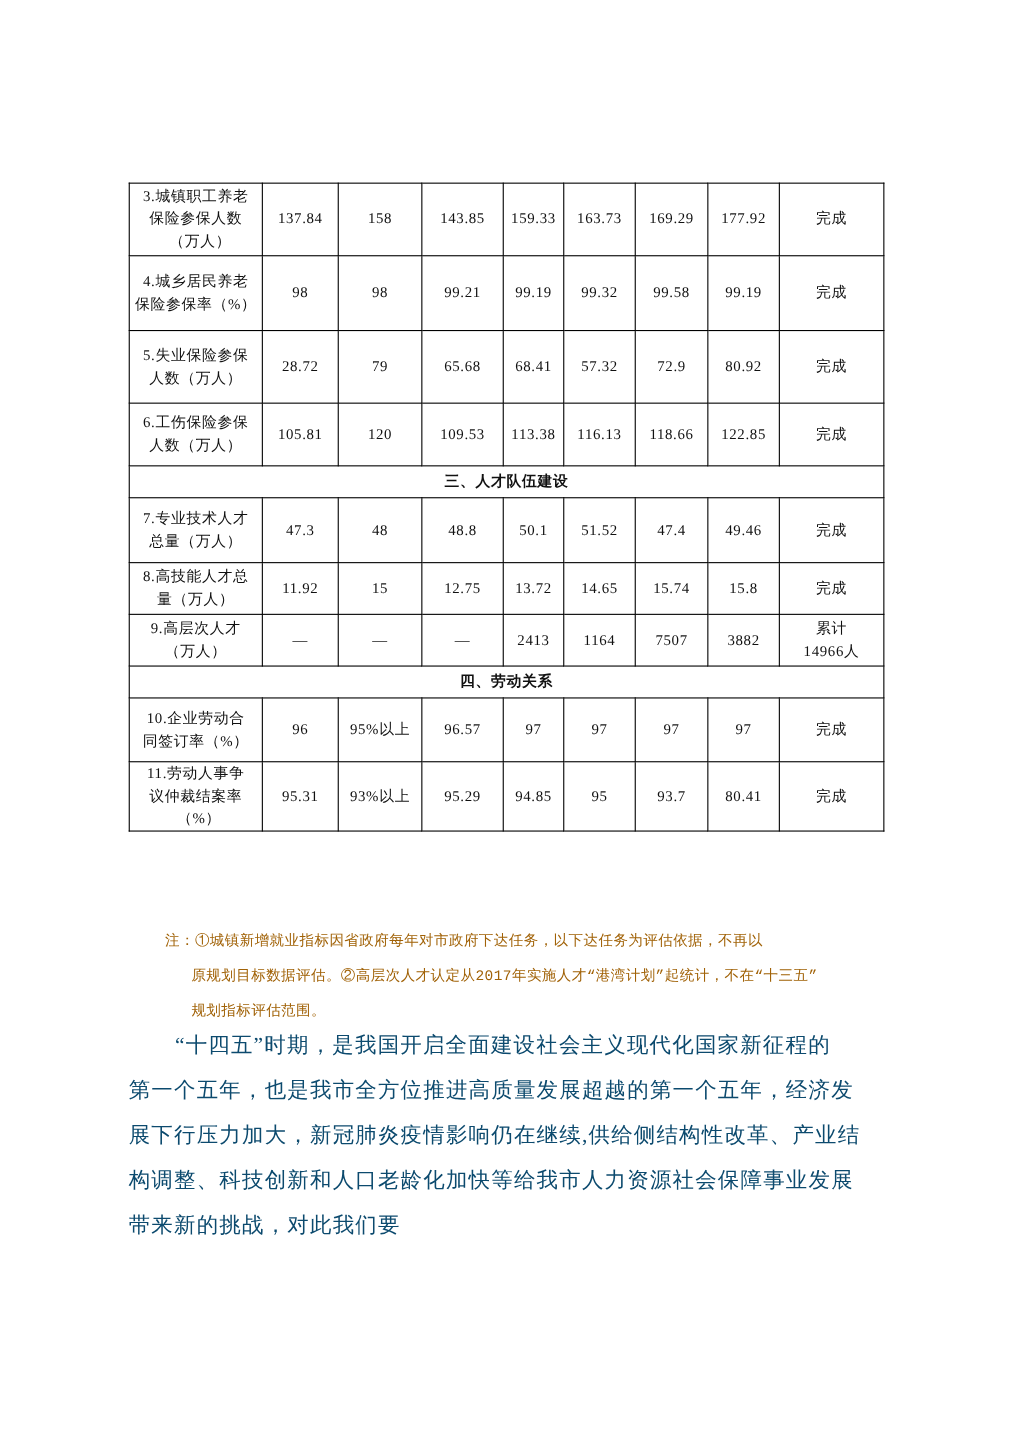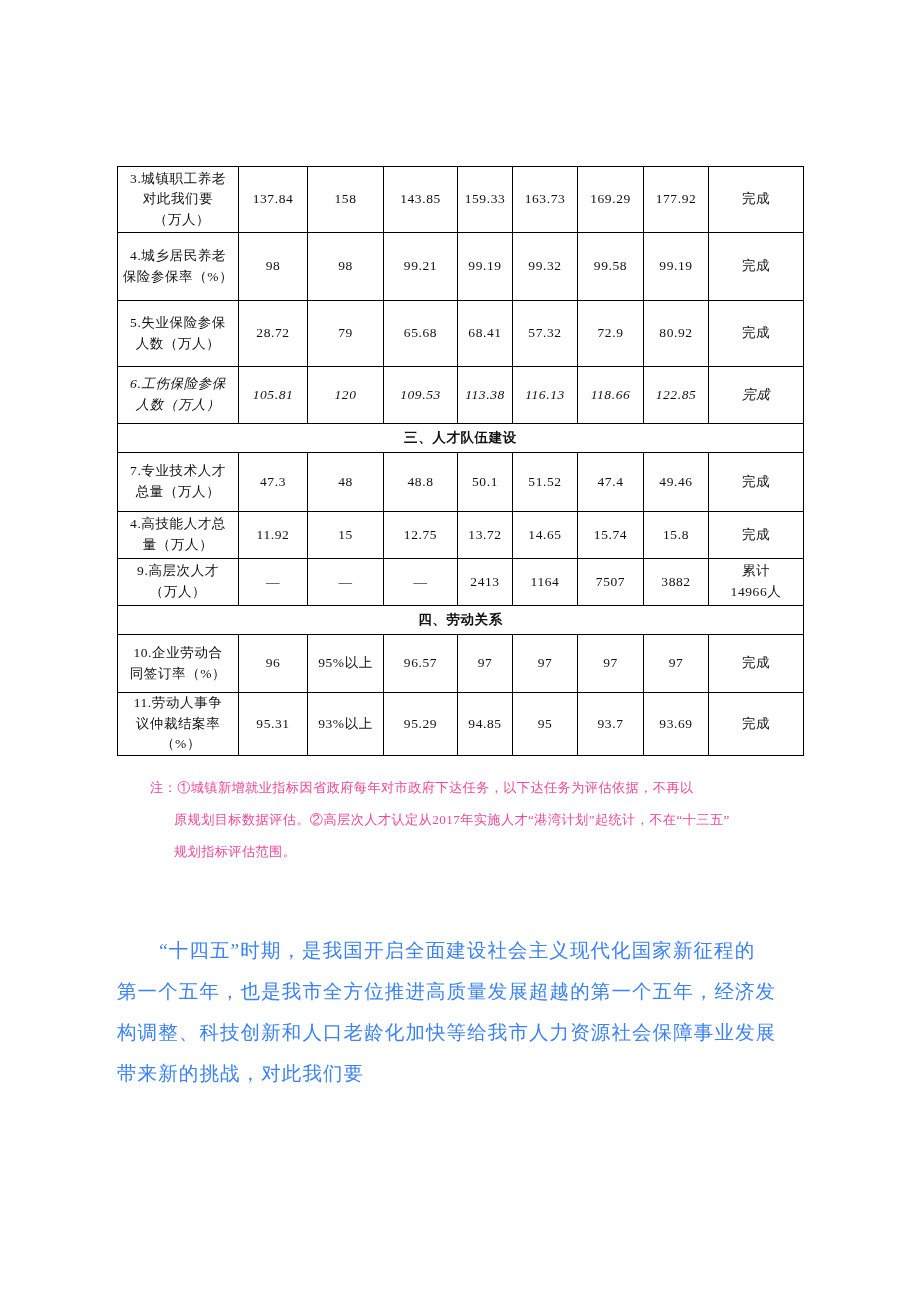--- a/index.html
+++ b/index.html
@@ -76,43 +76,44 @@
   col.c6 { width: 66px; }
   col.c7 { width: 65px; }
   col.c8 { width: 95px; }
 
   .two-line { line-height: 1.5; }
 
   
   .notes {
     position: absolute;
     left: 150px;
-    top: 752px;
+    top: 820px;
     width: 676px;
     font-size: 13.2px;
     line-height: 32px;
     letter-spacing: 0.4px;
-    color: #ec4899;
+    color: #a16207;
     text-align: justify;
+    font-family: Liberation Mono, monospace;
   }
   .notes .nline { display: block; white-space: nowrap; }
   .notes .nline.ind { padding-left: 24px; }
 
   
   .para {
     position: absolute;
     left: 117px;
     top: 910px;
     width: 700px;
     font-size: 19.5px;
     line-height: 41px;
     letter-spacing: 1.1px;
     text-align: justify;
     text-justify: inter-ideograph;
-    color: #3b82f6;
+    color: #0c4a6e;
   }
   .para .pline { display: block; white-space: nowrap; }
   .para .pline.first { padding-left: 42px; }
 </style>
 </head>
 <body>
 
 <div class="page">
 
   <div class="tbl-wrap">
@@ -126,21 +127,21 @@
           <col class="c5">
           <col class="c6">
           <col class="c7">
           <col class="c8">
       </colgroup>
       <tbody>
 
         <tr style="height:66px;">
           <td class="label two-line">
             <div>3.城镇职工养老</div>
-            <div>对此我们要</div>
+            <div>保险参保人数</div>
             <div style="padding-left:8px">（万人）</div>
           </td>
           <td class="num">137.84</td>
           <td class="num">158</td>
           <td class="num">143.85</td>
           <td class="num">159.33</td>
           <td class="num">163.73</td>
           <td class="num">169.29</td>
           <td class="num">177.92</td>
           <td>完成</td>
@@ -169,21 +170,21 @@
           <td class="num">28.72</td>
           <td class="num">79</td>
           <td class="num">65.68</td>
           <td class="num">68.41</td>
           <td class="num">57.32</td>
           <td class="num">72.9</td>
           <td class="num">80.92</td>
           <td>完成</td>
         </tr>
 
-        <tr style="height:57px;font-style:italic;">
+        <tr style="height:57px;">
           <td class="label two-line">
             <div>6.工伤保险参保</div>
             <div>人数（万人）</div>
           </td>
           <td class="num">105.81</td>
           <td class="num">120</td>
           <td class="num">109.53</td>
           <td class="num">113.38</td>
           <td class="num">116.13</td>
           <td class="num">118.66</td>
@@ -205,21 +206,21 @@
           <td class="num">48.8</td>
           <td class="num">50.1</td>
           <td class="num">51.52</td>
           <td class="num">47.4</td>
           <td class="num">49.46</td>
           <td>完成</td>
         </tr>
 
         <tr style="height:47px;">
           <td class="label two-line">
-            <div>4.高技能人才总</div>
+            <div>8.高技能人才总</div>
             <div>量（万人）</div>
           </td>
           <td class="num">11.92</td>
           <td class="num">15</td>
           <td class="num">12.75</td>
           <td class="num">13.72</td>
           <td class="num">14.65</td>
           <td class="num">15.74</td>
           <td class="num">15.8</td>
           <td>完成</td>
@@ -267,34 +268,35 @@
             <div>11.劳动人事争</div>
             <div>议仲裁结案率</div>
             <div style="padding-left:6px">（%）</div>
           </td>
           <td class="num">95.31</td>
           <td class="num">93%以上</td>
           <td class="num">95.29</td>
           <td class="num">94.85</td>
           <td class="num">95</td>
           <td class="num">93.7</td>
-          <td class="num">93.69</td>
+          <td class="num">80.41</td>
           <td>完成</td>
         </tr>
 
       </tbody>
     </table>
   </div>
 
   <div class="notes">
     <span class="nline">注：①城镇新增就业指标因省政府每年对市政府下达任务，以下达任务为评估依据，不再以</span>
     <span class="nline ind">原规划目标数据评估。②高层次人才认定从2017年实施人才“港湾计划”起统计，不在“十三五”</span>
     <span class="nline ind">规划指标评估范围。</span>
   </div>
 
   <div class="para">
     <span class="pline first">“十四五”时期，是我国开启全面建设社会主义现代化国家新征程的</span>
     <span class="pline">第一个五年，也是我市全方位推进高质量发展超越的第一个五年，经济发</span>
+    <span class="pline">展下行压力加大，新冠肺炎疫情影响仍在继续,供给侧结构性改革、产业结</span>
     <span class="pline">构调整、科技创新和人口老龄化加快等给我市人力资源社会保障事业发展</span>
     <span class="pline">带来新的挑战，对此我们要</span>
   </div>
 
 </div>
 
 </body></html>

